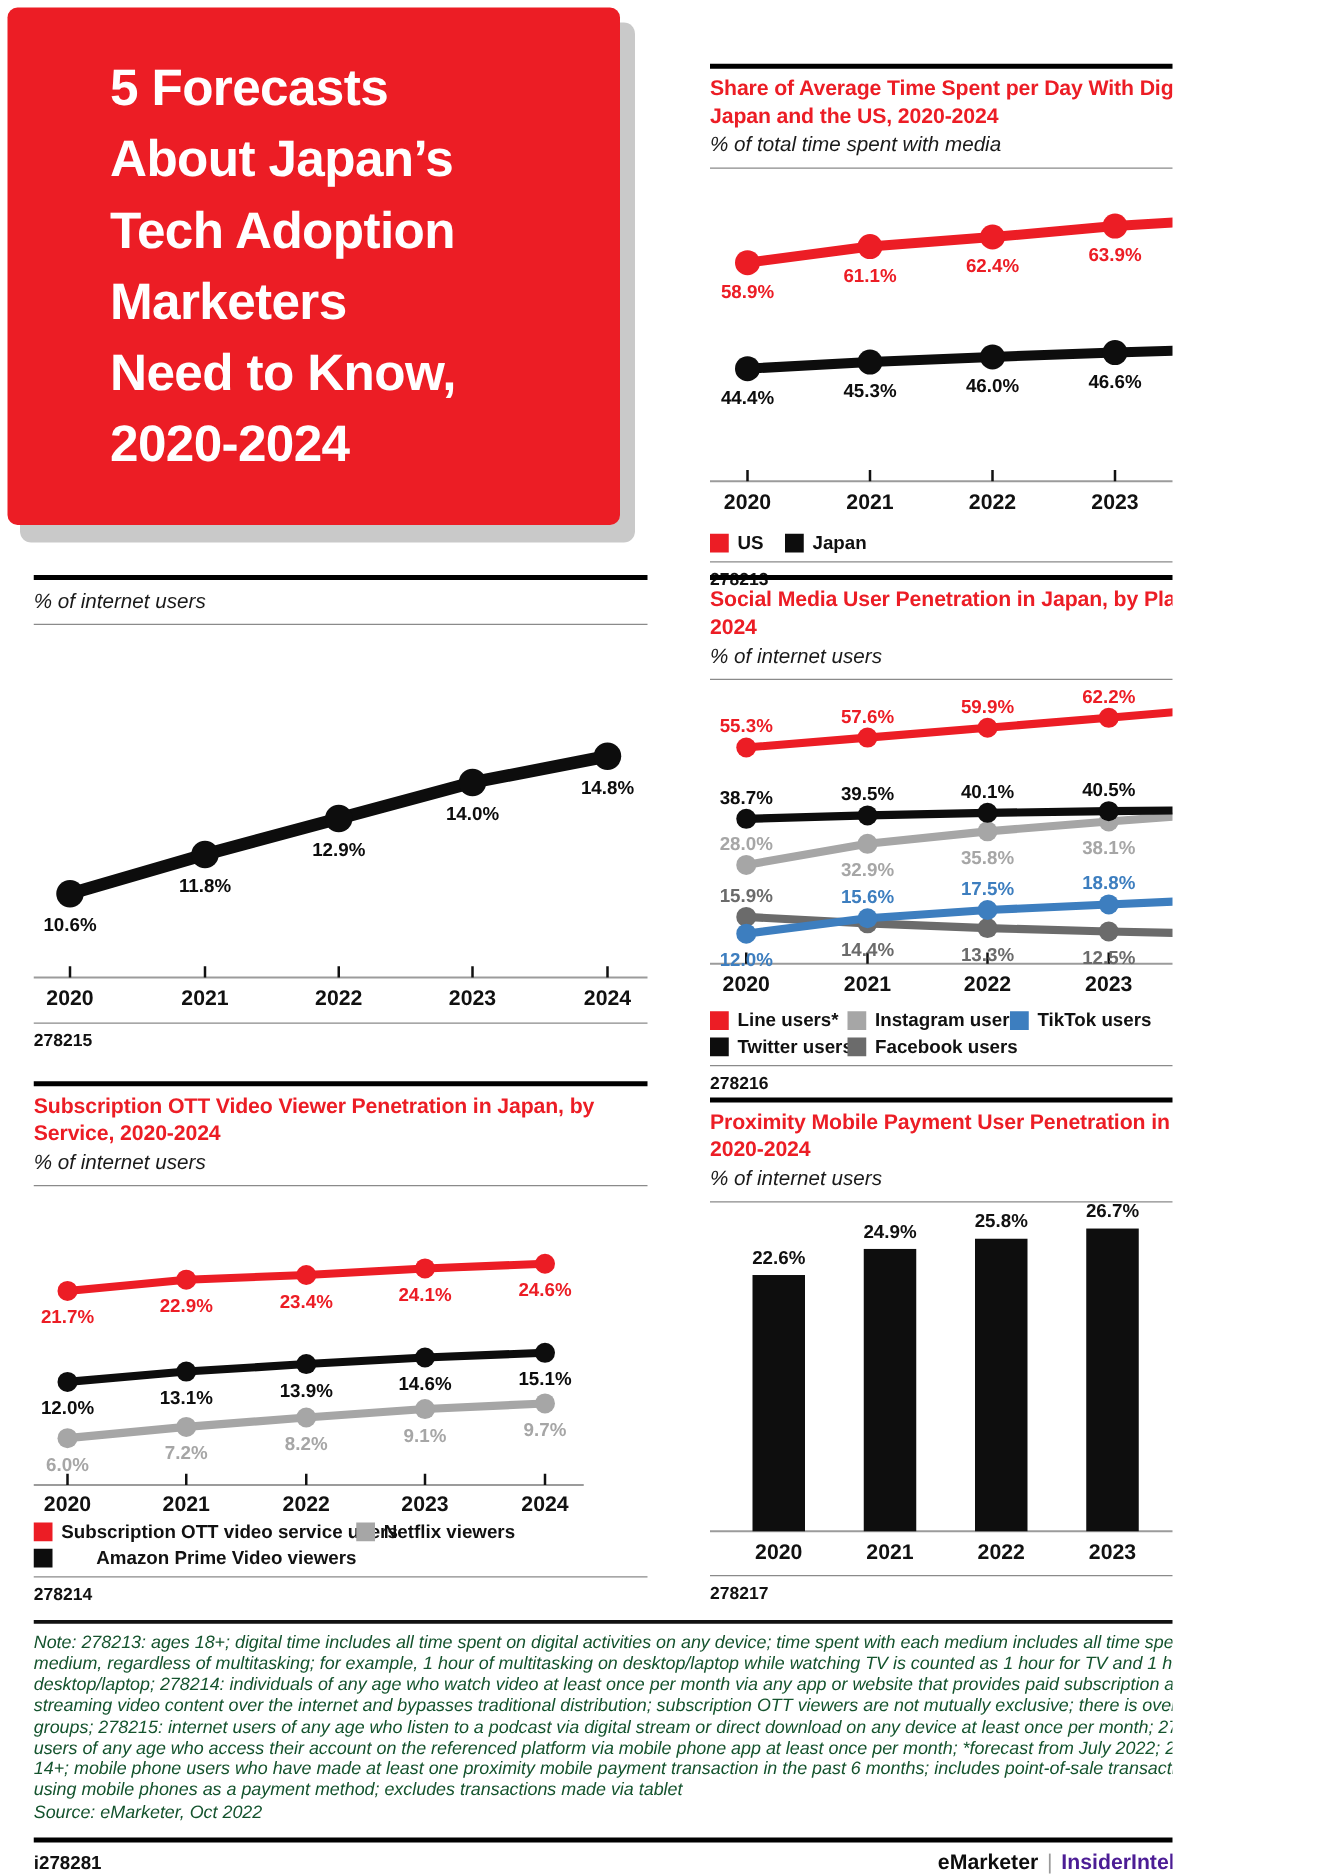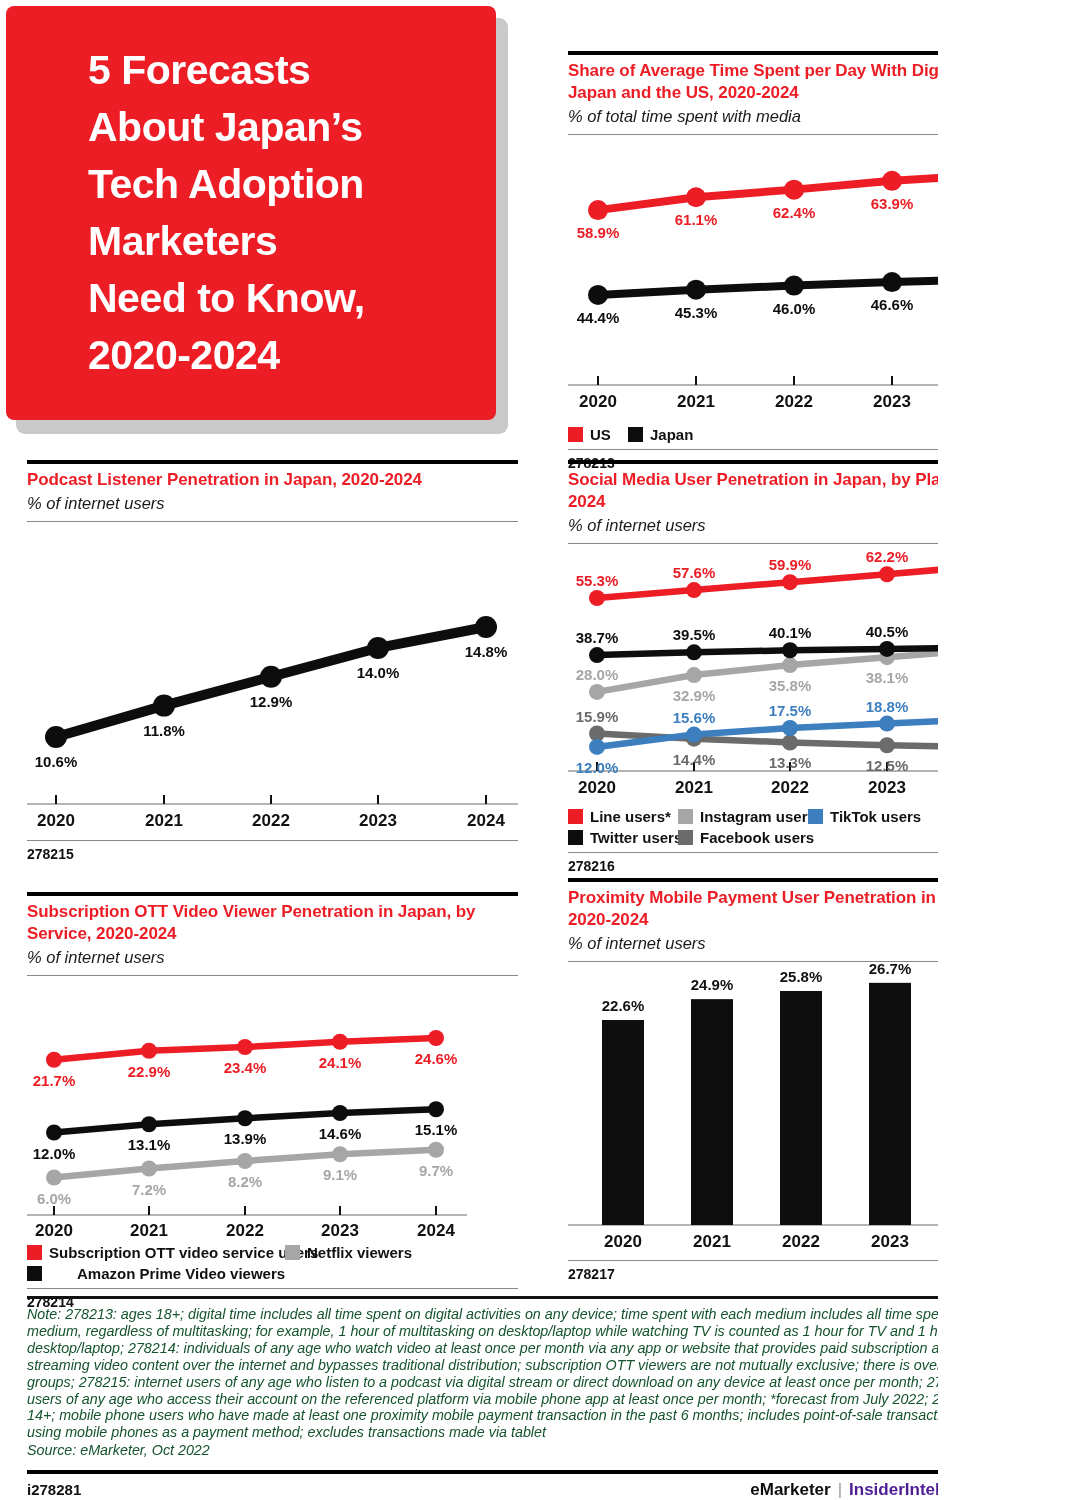--- a/index.html
+++ b/index.html
@@ -10,21 +10,21 @@
   .title-card{position:absolute;left:6px;top:6px;width:490px;height:414px;
               background:#ec1d25;border-radius:8px;box-shadow:11px 13px 0 1px #c9c9c9;}
   .title-card h1{margin:0;padding:36px 20px 0 82px;color:#fff;font-size:41px;
                  line-height:57px;font-weight:bold;white-space:pre-line;letter-spacing:-0.5px;}
 
   
   .chart{position:absolute;}
   .c1{left:568px;top:51px;width:470px;}
   .c2{left:27px;top:460px;width:491px;}
   .c3{left:568px;top:460px;width:470px;}
-  .c4{left:27px;top:892px;width:491px;}
+  .c4{left:27px;top:865px;width:491px;}
   .c5{left:568px;top:878px;width:470px;}
 
   .chart-head{border-top:4px solid #000;border-bottom:1.5px solid #8a8a8a;
               padding:5px 0 7px 0;}
   .chart-head h2{margin:0;color:#ec1d25;font-size:17px;line-height:22px;
                  font-weight:bold;letter-spacing:-0.1px;}
   .chart-sub{font-size:16.5px;font-style:italic;color:#1a1a1a;margin-top:2px;line-height:21px;}
 
   svg{display:block;overflow:visible;}
   .yr{font-family:"Liberation Sans",sans-serif;font-weight:bold;font-size:17px;fill:#111;}
@@ -115,21 +115,20 @@
             <span class="sw" style="background: rgb(13, 13, 13);"></span>
             <span class="lbl">Japan</span>
           </span>
         </div>
       </div>
     <div class="chart-id">278213</div>
   </section>
 
   <section class="chart c2">
     <div class="chart-head">
-      <h2>Podcast Listener Penetration in Japan, 2020-2024</h2>
       <div class="chart-sub">% of internet users</div>
     </div>
     <svg width="491" height="312">
         <line x1="0" y1="282" x2="491" y2="282" stroke="#9b9b9b" stroke-width="1.5"></line>
         <line x1="29" y1="273" x2="29" y2="282" stroke="#111" stroke-width="2"></line>
         <line x1="137" y1="273" x2="137" y2="282" stroke="#111" stroke-width="2"></line>
         <line x1="244" y1="273" x2="244" y2="282" stroke="#111" stroke-width="2"></line>
         <line x1="351" y1="273" x2="351" y2="282" stroke="#111" stroke-width="2"></line>
         <line x1="459" y1="273" x2="459" y2="282" stroke="#111" stroke-width="2"></line>
         <polyline points="29,215.04000000000002 137,183.6 244,154.78 351,125.96000000000002 459,105" fill="none" stroke="#0d0d0d" stroke-width="10" stroke-linecap="round" stroke-linejoin="round"></polyline>

